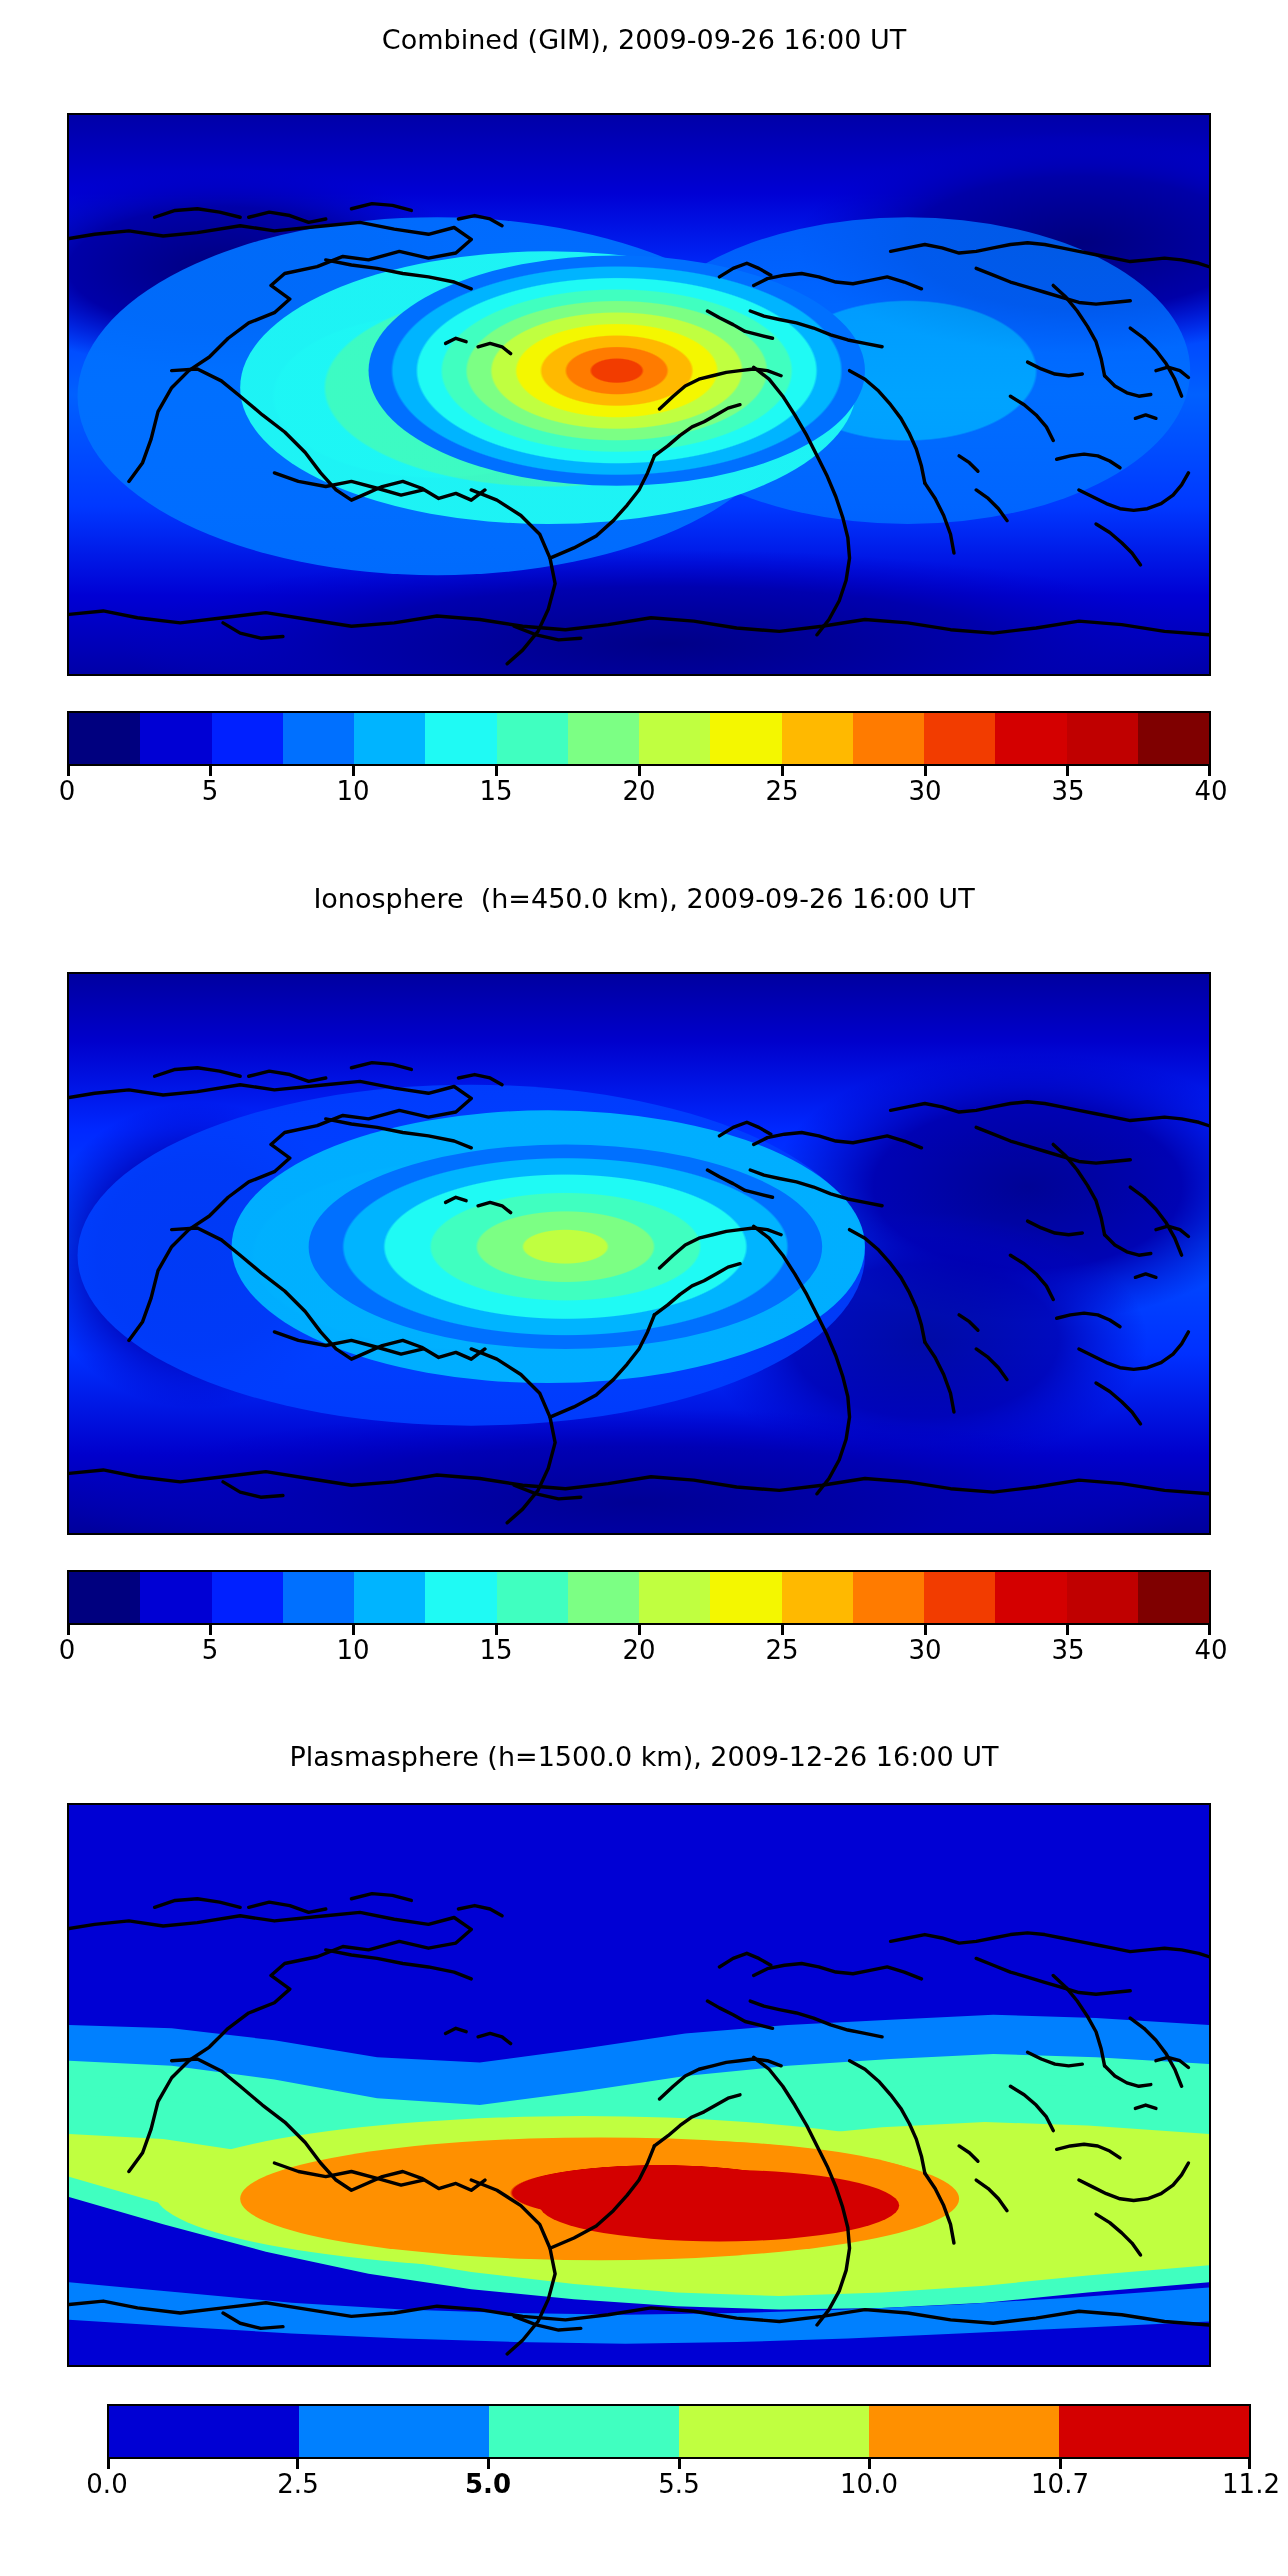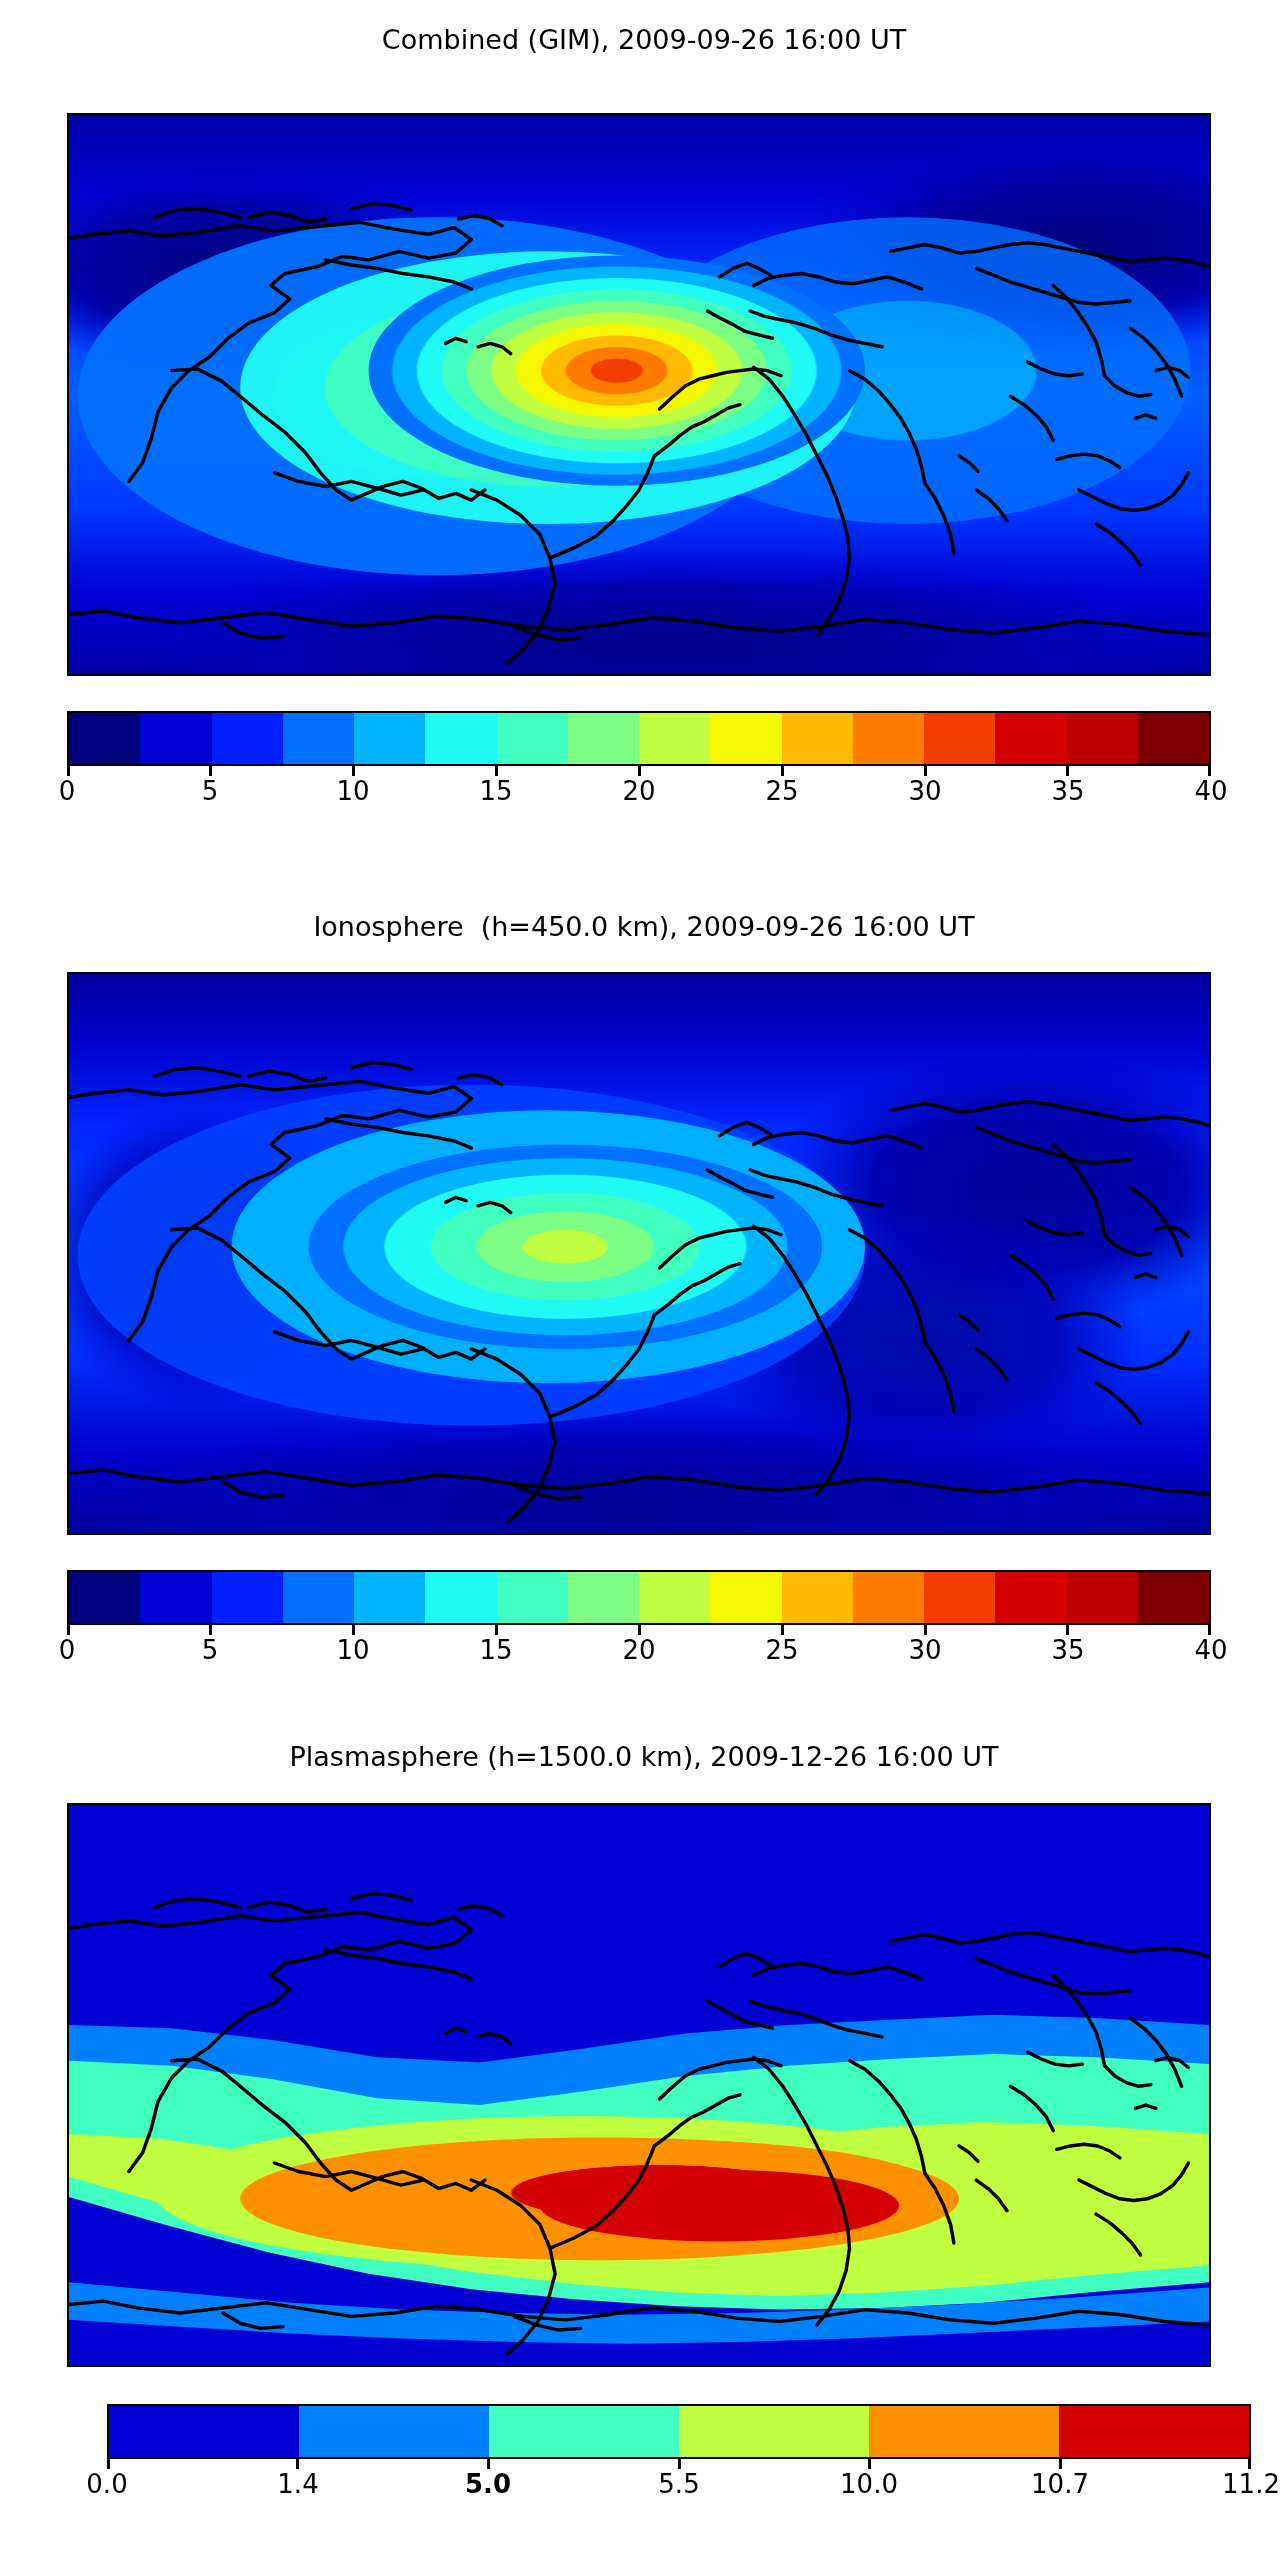--- a/index.html
+++ b/index.html
@@ -188,21 +188,21 @@
           <div class="lb" style="left: 572px;">20</div>
           <div class="lb" style="left: 715px;">25</div>
           <div class="lb" style="left: 858px;">30</div>
           <div class="lb" style="left: 1001px;">35</div>
           <div class="lb" style="left: 1144px;">40</div>
         </div>
     </div>
   </div>
 
   <div class="panel" style="top:859px;">
-    <div class="panel-title" style="position:absolute;top:26px;margin-top:28px;">Ionosphere  (h=450.0 km), 2009-09-26 16:00 UT</div>
+    <div class="panel-title" style="position:absolute;top:26px;">Ionosphere  (h=450.0 km), 2009-09-26 16:00 UT</div>
 
     <div class="map-box" style="top:113px;">
       <svg class="map-svg" viewBox="0 0 1332 656" preserveAspectRatio="none">
         <defs>
           <linearGradient id="bg2" x1="0" y1="0" x2="0" y2="1">
             <stop offset="0%" stop-color="#0000a0"></stop>
             <stop offset="12%" stop-color="#0000cc"></stop>
             <stop offset="28%" stop-color="#0028ff"></stop>
             <stop offset="48%" stop-color="#0050ff"></stop>
             <stop offset="68%" stop-color="#0030ff"></stop>
@@ -428,21 +428,21 @@
           <div class="tk" style="left: 0px;"></div>
           <div class="tk" style="left: 189px;"></div>
           <div class="tk" style="left: 380px;"></div>
           <div class="tk" style="left: 571px;"></div>
           <div class="tk" style="left: 761px;"></div>
           <div class="tk" style="left: 952px;"></div>
           <div class="tk" style="left: 1141px;"></div>
         </div>
       <div class="cbar-labels">
           <div class="lb" style="left: 0px;">0.0</div>
-          <div class="lb" style="left: 191px;">1.4</div>
+          <div class="lb" style="left: 191px;">2.5</div>
           <div class="lb" style="left: 381px; font-weight: bold;">5.0</div>
           <div class="lb" style="left: 572px;">5.5</div>
           <div class="lb" style="left: 762px;">10.0</div>
           <div class="lb" style="left: 953px;">10.7</div>
           <div class="lb" style="left: 1144px;">11.2</div>
         </div>
     </div>
   </div>
 
 </div>

